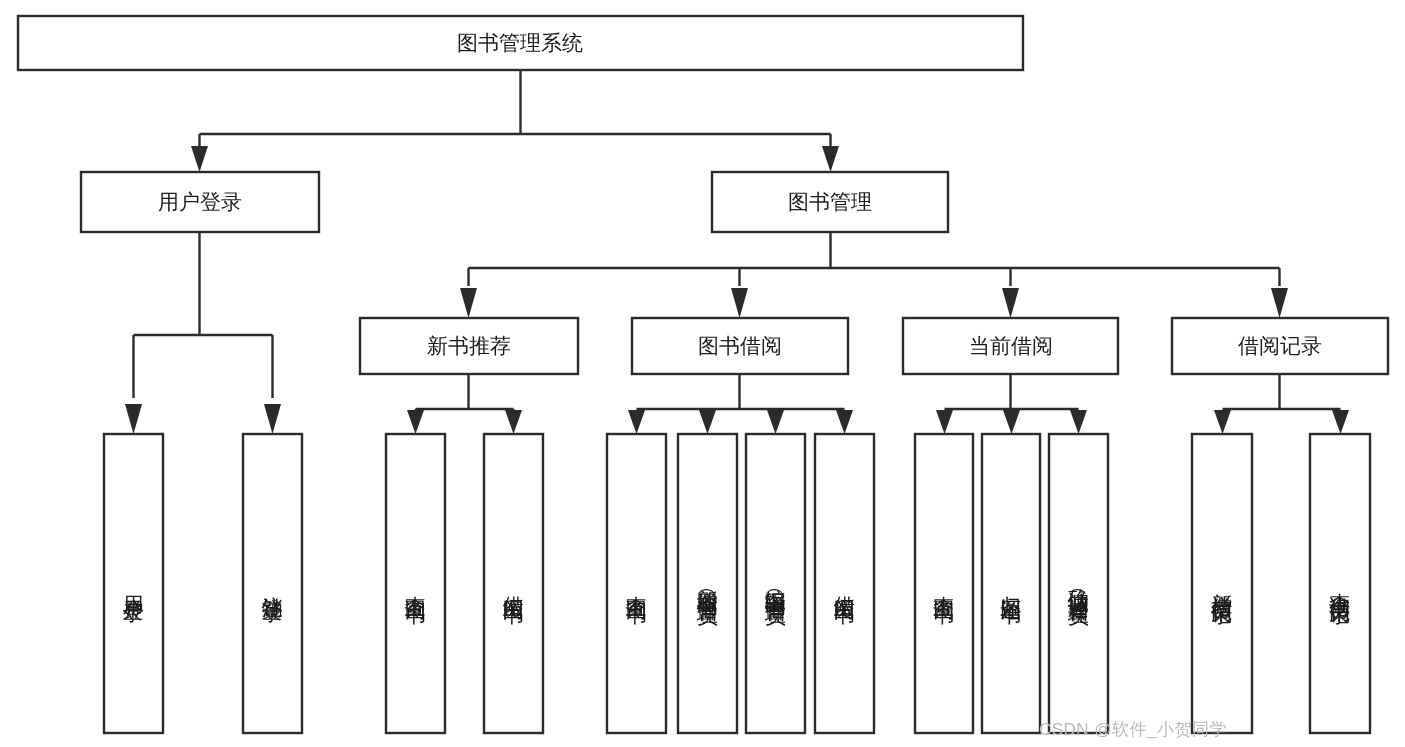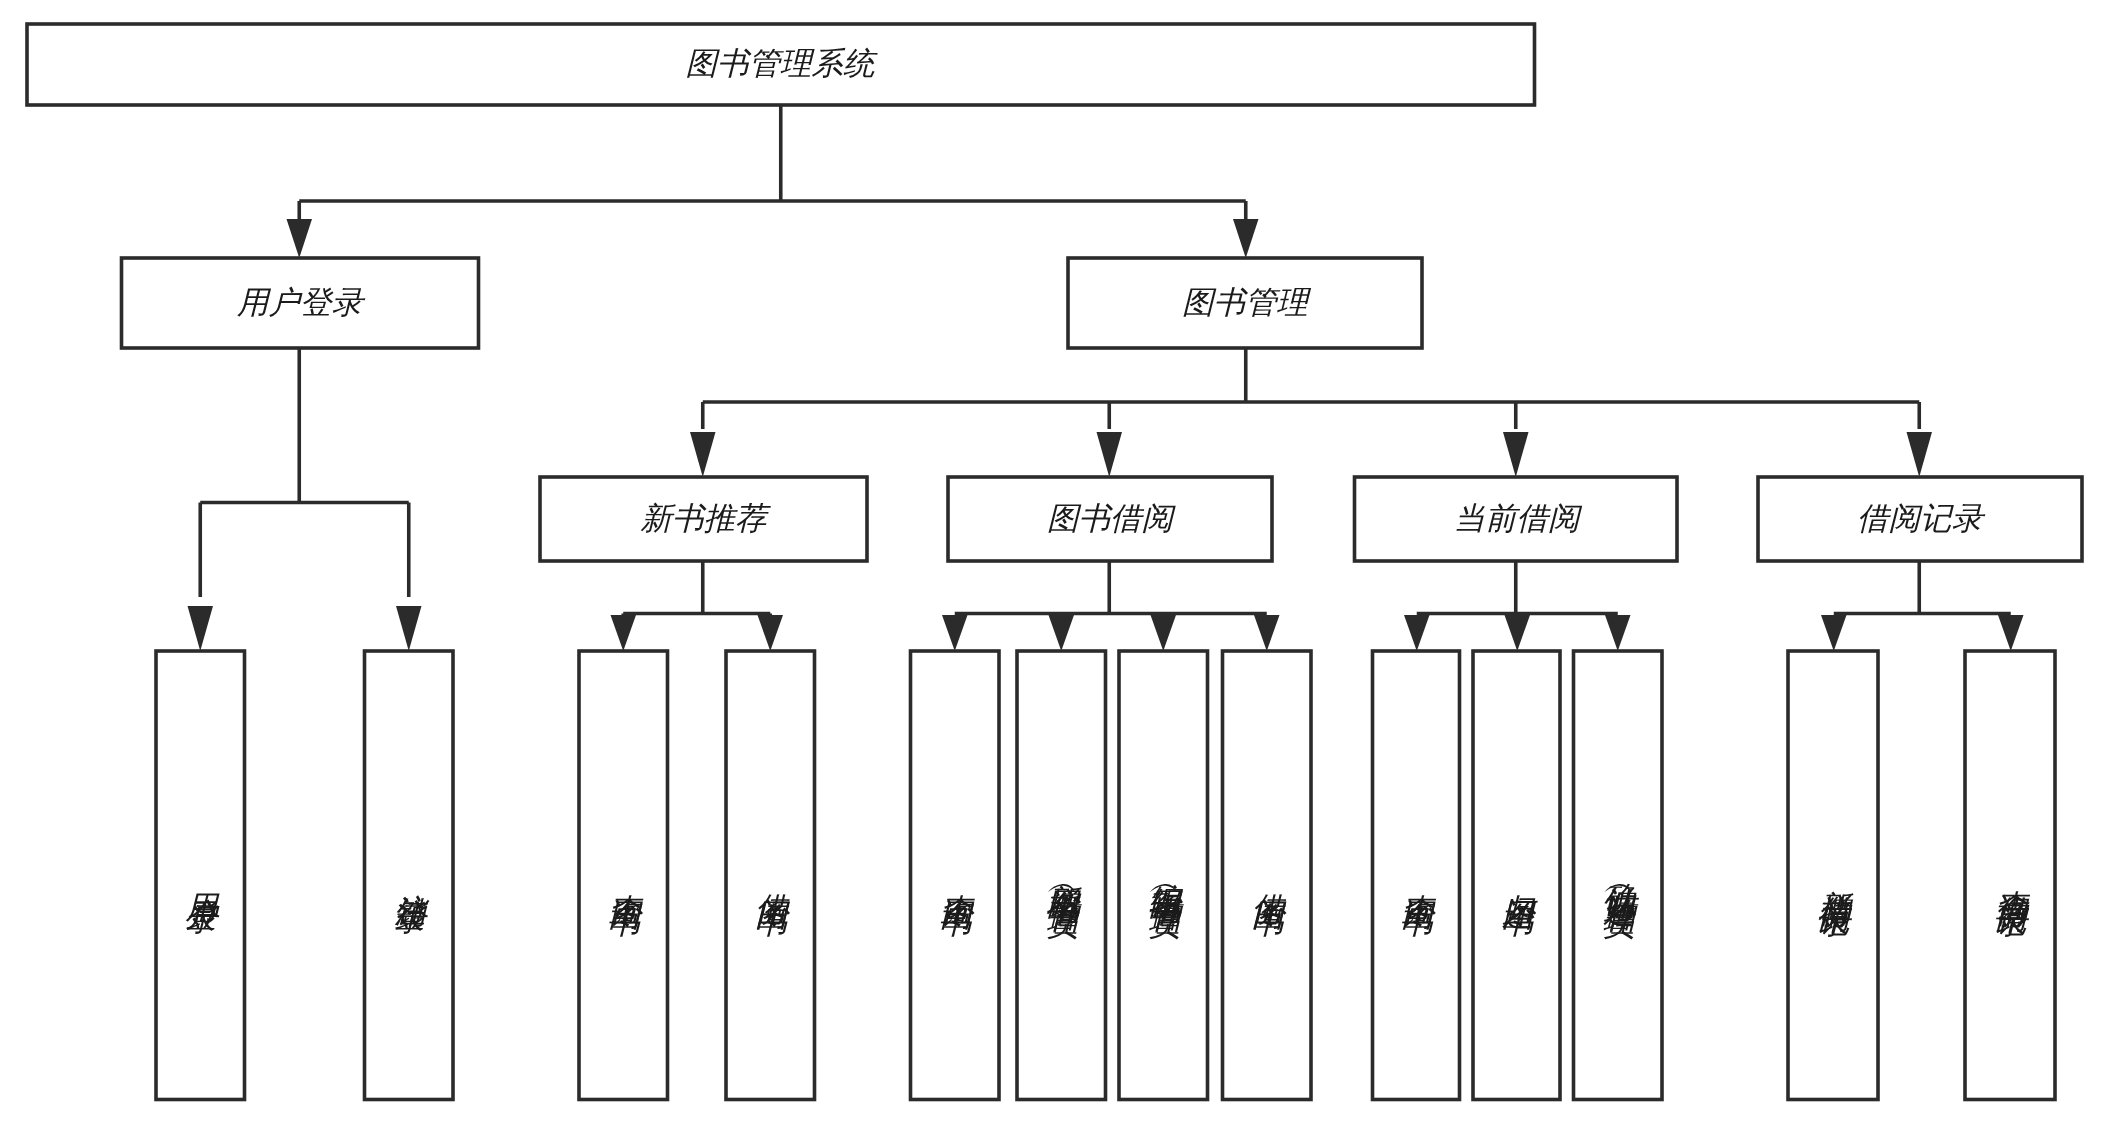--- a/index.html
+++ b/index.html
@@ -11,21 +11,20 @@
     width: 1405px;
     height: 747px;
     font-family: "Liberation Sans", "DejaVu Sans", sans-serif;
     overflow: hidden;
   }
   #diagram-root {
     position: relative;
     width: 1235px;
     height: 747px;
     background: #ffffff;
-    font-style: italic;
   }
   svg#tree-svg {
     position: absolute;
     top: 0;
     left: 0;
     width: 1405px;
     height: 747px;
     display: block;
   }
   .node-rect {
@@ -199,14 +198,15 @@
   <div class="node-label-v" style="left:746px; top:434px; width:59px; height:299px;">编辑图书（管理员）</div>
   <div class="node-label-v" style="left:815px; top:434px; width:59px; height:299px;">借阅图书</div>
 
   <div class="node-label-v" style="left:915px; top:434px; width:58px; height:299px;">查询图书</div>
   <div class="node-label-v" style="left:982px; top:434px; width:58px; height:299px;">归还图书</div>
   <div class="node-label-v" style="left:1049px; top:434px; width:59px; height:299px;">确认归还（管理员）</div>
 
   <div class="node-label-v" style="left:1192px; top:434px; width:60px; height:299px;">新增借阅记录</div>
   <div class="node-label-v" style="left:1310px; top:434px; width:60px; height:299px;">查询借阅记录</div>
 
+  <div class="watermark">CSDN @软件_小贺同学</div>
 
 </div>
 
 </body></html>

